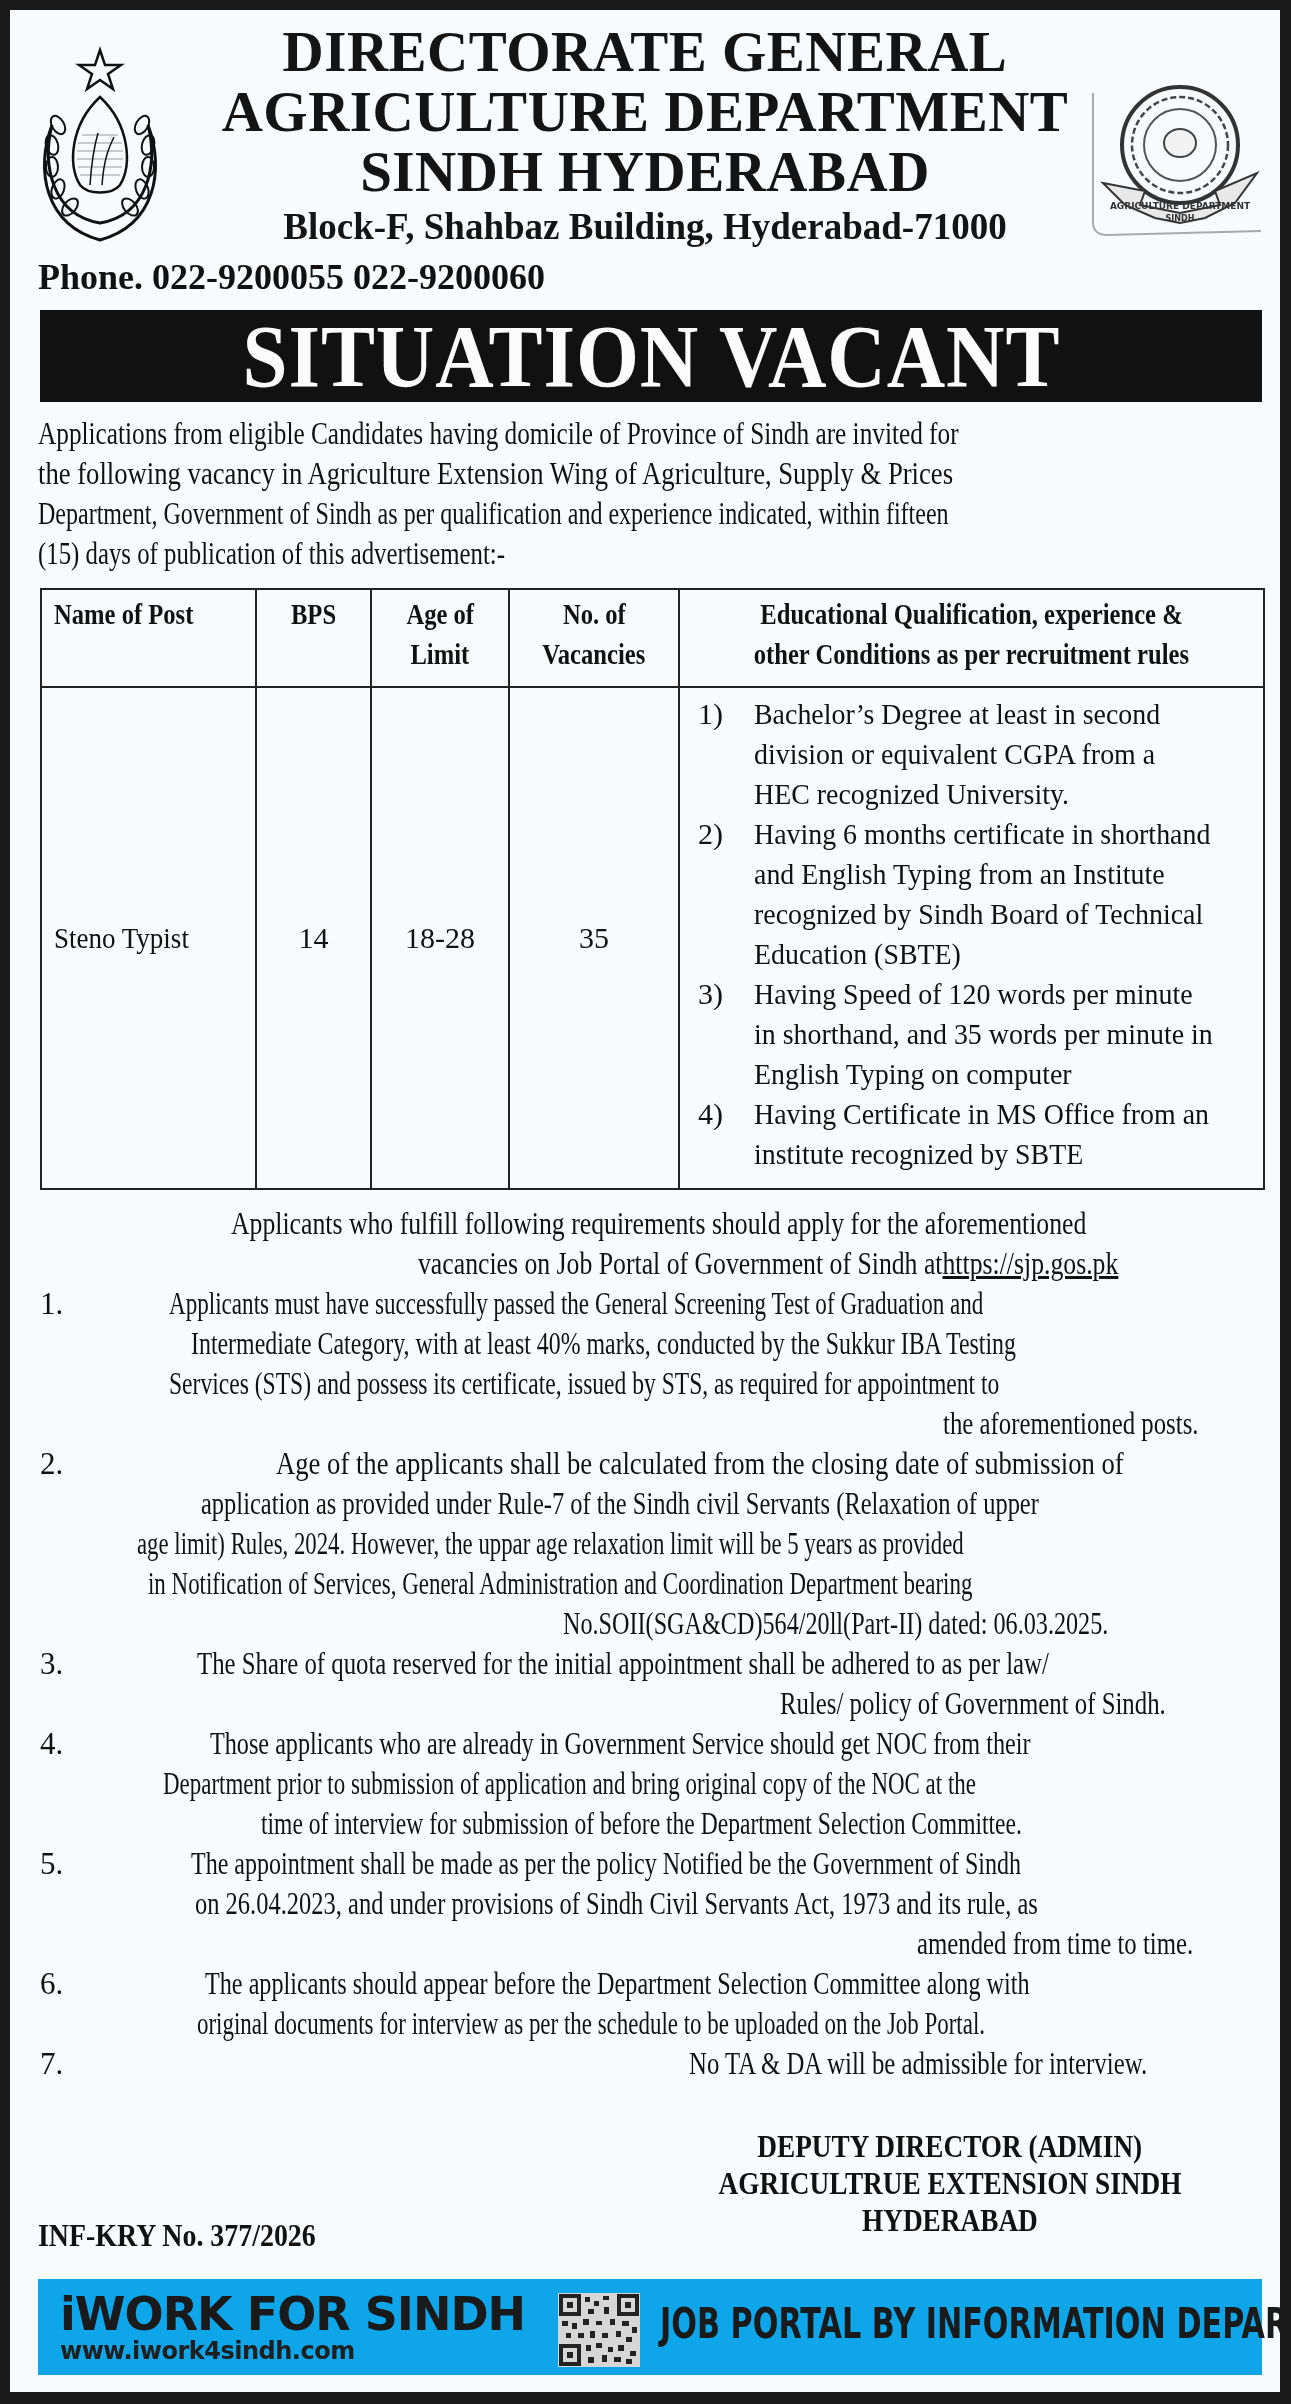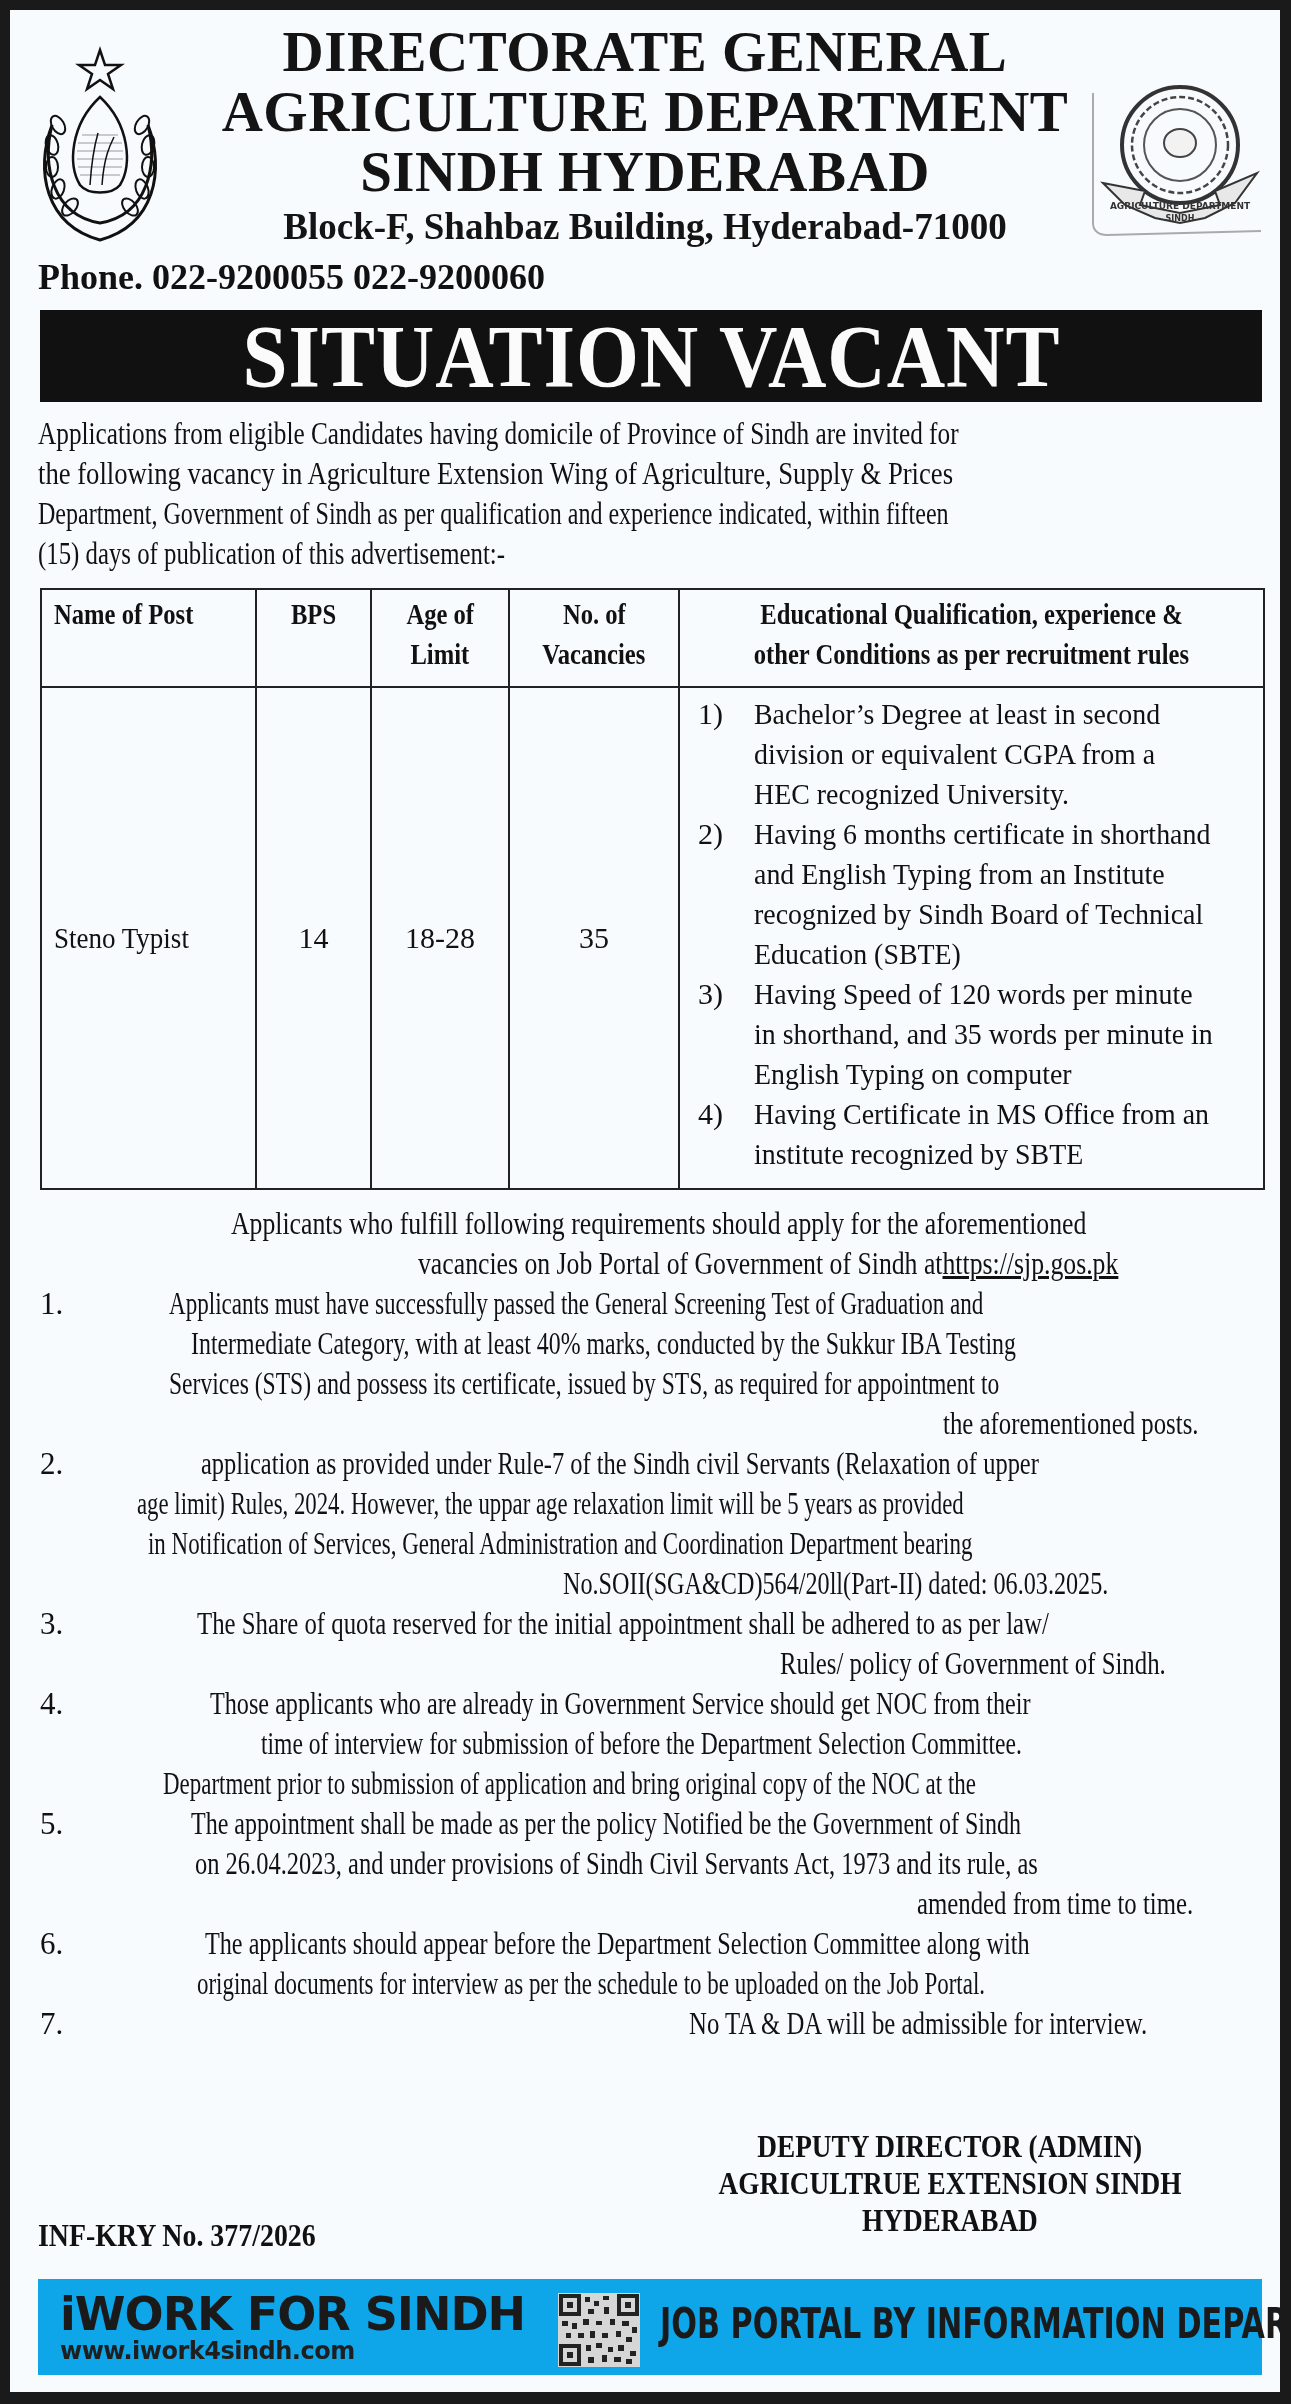--- a/index.html
+++ b/index.html
@@ -231,35 +231,36 @@
   <div class="nl" style="top:1274px;">
     <div class="nl-item">
       <span class="nl-num">1.</span>
       <span class="nl-line"><span style="transform:scaleX(0.745)">Applicants must have successfully passed the General Screening Test of Graduation and</span></span>
       <span class="nl-line"><span style="transform:scaleX(0.77)">Intermediate Category, with at least 40% marks, conducted by the Sukkur IBA Testing</span></span>
       <span class="nl-line"><span style="transform:scaleX(0.76)">Services (STS) and possess its certificate, issued by STS, as required for appointment to</span></span>
       <span class="nl-line"><span style="transform:scaleX(0.8)">the aforementioned posts.</span></span>
     </div>
     <div class="nl-item">
       <span class="nl-num">2.</span>
+      <span class="nl-line"><span style="transform:scaleX(0.86)">Age of the applicants shall be calculated from the closing date of submission of</span></span>
       <span class="nl-line"><span style="transform:scaleX(0.79)">application as provided under Rule-7 of the Sindh civil Servants (Relaxation of upper</span></span>
       <span class="nl-line"><span style="transform:scaleX(0.735)">age limit) Rules, 2024. However, the uppar age relaxation limit will be 5 years as provided</span></span>
       <span class="nl-line"><span style="transform:scaleX(0.74)">in Notification of Services, General Administration and Coordination Department bearing</span></span>
       <span class="nl-line"><span style="transform:scaleX(0.78)">No.SOII(SGA&amp;CD)564/20ll(Part-II) dated: 06.03.2025.</span></span>
     </div>
     <div class="nl-item">
       <span class="nl-num">3.</span>
       <span class="nl-line"><span style="transform:scaleX(0.8)">The Share of quota reserved for the initial appointment shall be adhered to as per law/</span></span>
       <span class="nl-line"><span style="transform:scaleX(0.8)">Rules/ policy of Government of Sindh.</span></span>
     </div>
     <div class="nl-item">
       <span class="nl-num">4.</span>
       <span class="nl-line"><span style="transform:scaleX(0.78)">Those applicants who are already in Government Service should get NOC from their</span></span>
+      <span class="nl-line"><span style="transform:scaleX(0.74)">Department prior to submission of application and bring original copy of the NOC at the</span></span>
       <span class="nl-line"><span style="transform:scaleX(0.76)">time of interview for submission of before the Department Selection Committee.</span></span>
-      <span class="nl-line"><span style="transform:scaleX(0.74)">Department prior to submission of application and bring original copy of the NOC at the</span></span>
     </div>
     <div class="nl-item">
       <span class="nl-num">5.</span>
       <span class="nl-line"><span style="transform:scaleX(0.775)">The appointment shall be made as per the policy Notified be the Government of Sindh</span></span>
       <span class="nl-line"><span style="transform:scaleX(0.79)">on 26.04.2023, and under provisions of Sindh Civil Servants Act, 1973 and its rule, as</span></span>
       <span class="nl-line"><span style="transform:scaleX(0.8)">amended from time to time.</span></span>
     </div>
     <div class="nl-item">
       <span class="nl-num">6.</span>
       <span class="nl-line"><span style="transform:scaleX(0.78)">The applicants should appear before the Department Selection Committee along with</span></span>

